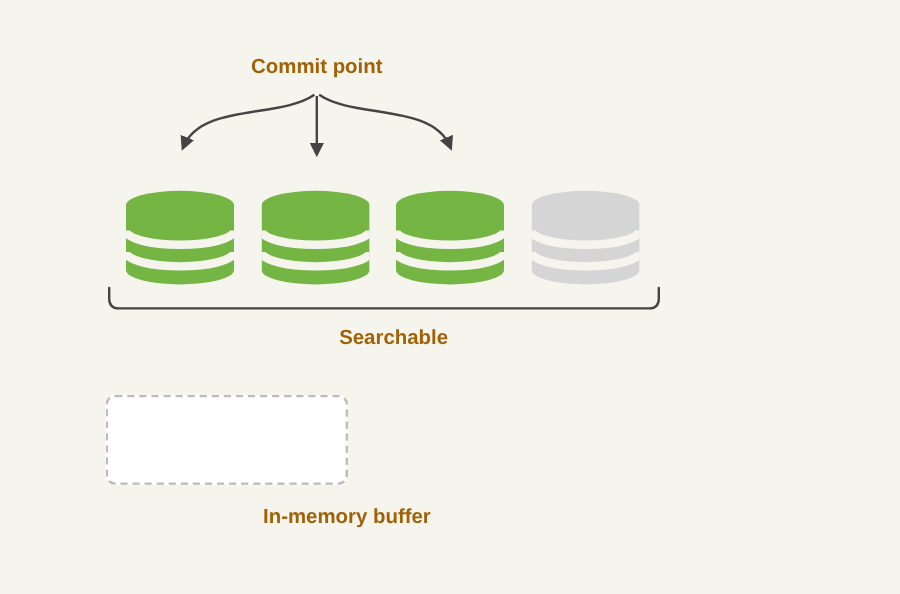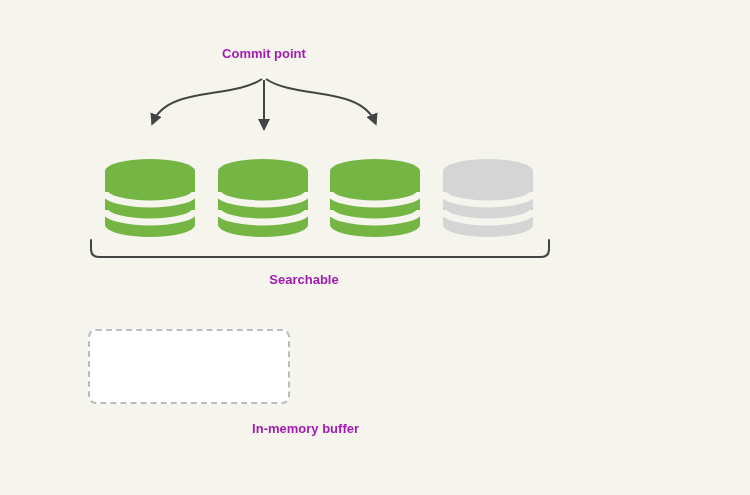--- a/index.html
+++ b/index.html
@@ -6,28 +6,28 @@
   .stage {
     position: relative;
     width: 750px;
     height: 495px;
     background: #f5f5ee;
     overflow: hidden;
     font-family: "Liberation Sans", sans-serif;
   }
   .label {
     position: absolute;
-    color: #a21caf;
+    color: #a16207;
     font-weight: 700;
-    font-size: 13px;
+    font-size: 17px;
     line-height: 1.2;
   }
   .label.centered { text-align: center; }
   .commit-point { left: 164px; top: 46px; width: 200px; }
-  .searchable  { left: 204px; top: 272px; width: 200px; }
+  .searchable  { left: 228px; top: 272px; width: 200px; }
   .in-memory   { left: 99px;  top: 421px; width: 260px; text-align: right; }
   .arrows-svg, .bracket-svg {
     position: absolute;
     left: 0; top: 0;
     width: 750px; height: 495px;
     pointer-events: none;
   }
   .cylinder {
     position: absolute;
     top: 158px;

